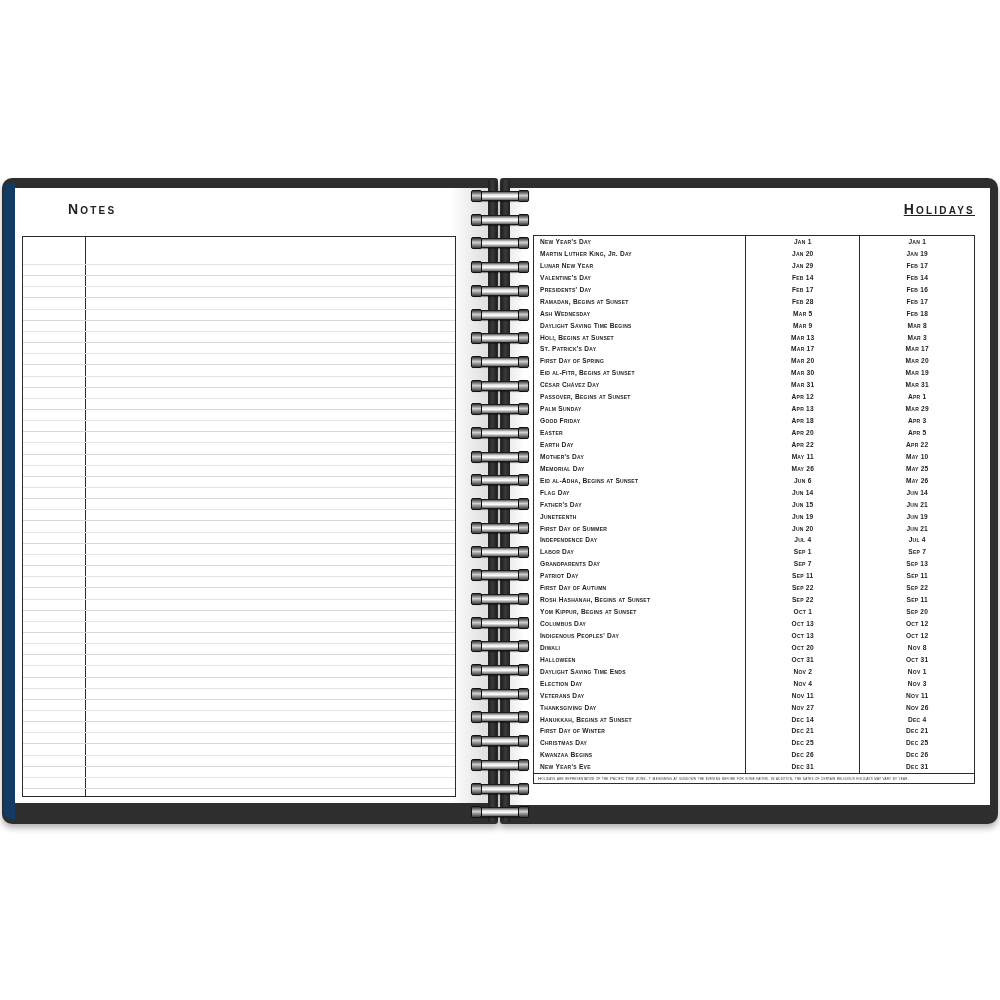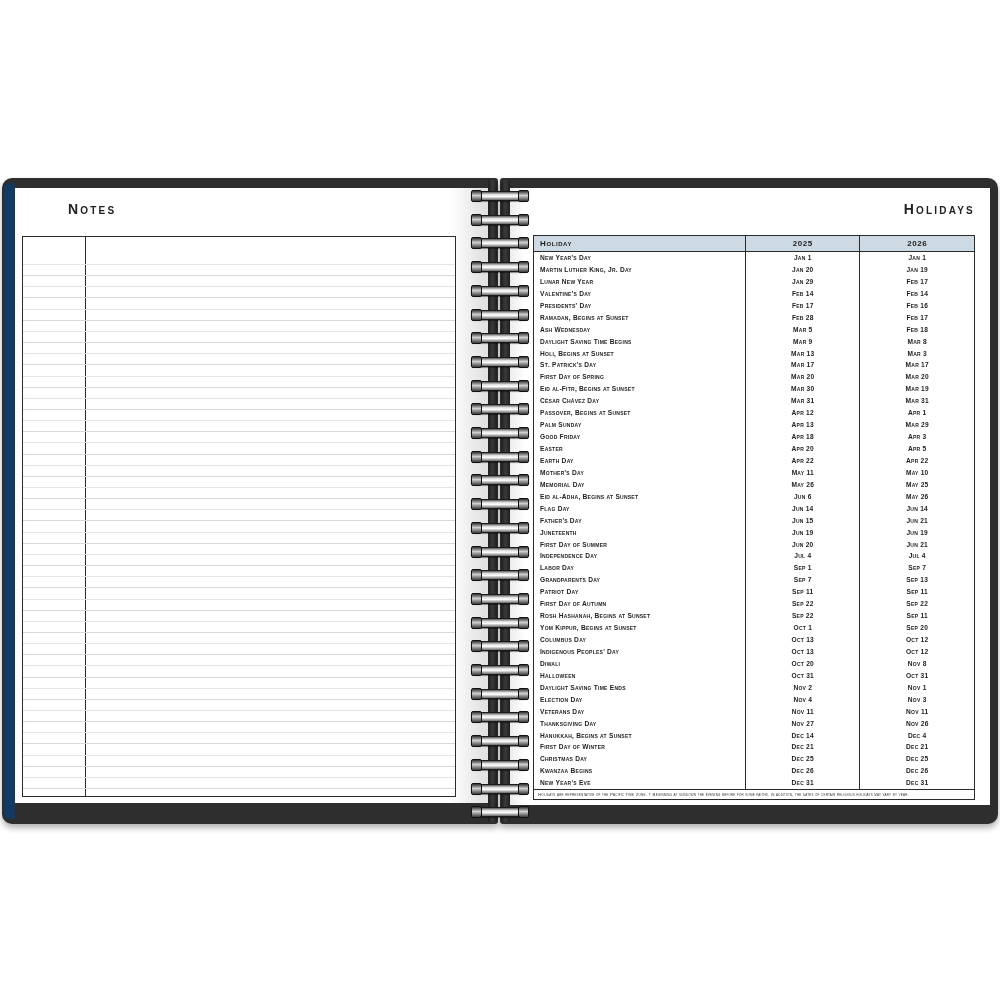--- a/index.html
+++ b/index.html
@@ -16,21 +16,21 @@
 
   
   .page-left{left:15px;top:188px;width:473px;height:615px;background:#fff;
     background:linear-gradient(90deg,#ffffff 0%, #ffffff 92%, #e2e2e2 99%);}
   .page-right{left:510px;top:188px;width:480px;height:617px;background:#fff;
     background:linear-gradient(90deg,#ececec 0%, #ffffff 3%, #ffffff 100%);}
 
   
   .page-title{font-size:14px;font-weight:bold;font-variant:small-caps;letter-spacing:2.2px;color:#222;}
   .title-left{left:22px;top:201px;margin-left:46px;}
-  .title-right{left:775px;top:201px;width:200px;text-align:right;}
+  .title-right{left:775px;top:201px;width:200px;text-align:right;text-decoration:underline;}
 
   
   .notes-box{left:22px;top:236px;width:434px;height:561px;border:1.6px solid var(--border,#2b2b2b);box-sizing:border-box;background:#fff;}
   .margin-divider{position:absolute;left:62px;top:0;bottom:0;width:0;border-left:1.5px solid var(--border,#2b2b2b);}
   .rule{position:absolute;left:0;right:0;height:0;border-top:1px solid var(--rule,#d9d9d9);}
   .rule:nth-child(odd){border-top-color:#e4e4e4;}
 
   
   .holidays-table{left:533px;top:235px;width:442px;border:1.6px solid var(--border,#2b2b2b);box-sizing:border-box;background:#fff;}
   .t-head{display:grid;grid-template-columns:48.2% 26% 25.8%;background:var(--header_bg,#cdd9e3);
@@ -119,25 +119,20 @@
         <div class="rule" style="top: 539.9px;"></div>
         <div class="rule" style="top: 551.05px;"></div>
       </div>
   </div>
 
   <div class="abs cover-right"></div>
   <div class="abs page-right"></div>
   <div class="abs page-title title-right">Holidays</div>
 
   <div class="abs holidays-table">
-    <div class="t-head">
-      <div class="t-cell c0">Holiday</div>
-      <div class="t-cell c1">2025</div>
-      <div class="t-cell c2">2026</div>
-    </div>
     <div>
         <div class="t-row">
           <div class="t-cell c0">New Year's Day</div>
           <div class="t-cell c1">Jan 1</div>
           <div class="t-cell c2">Jan 1</div>
         </div>
         <div class="t-row">
           <div class="t-cell c0">Martin Luther King, Jr. Day</div>
           <div class="t-cell c1">Jan 20</div>
           <div class="t-cell c2">Jan 19</div>

